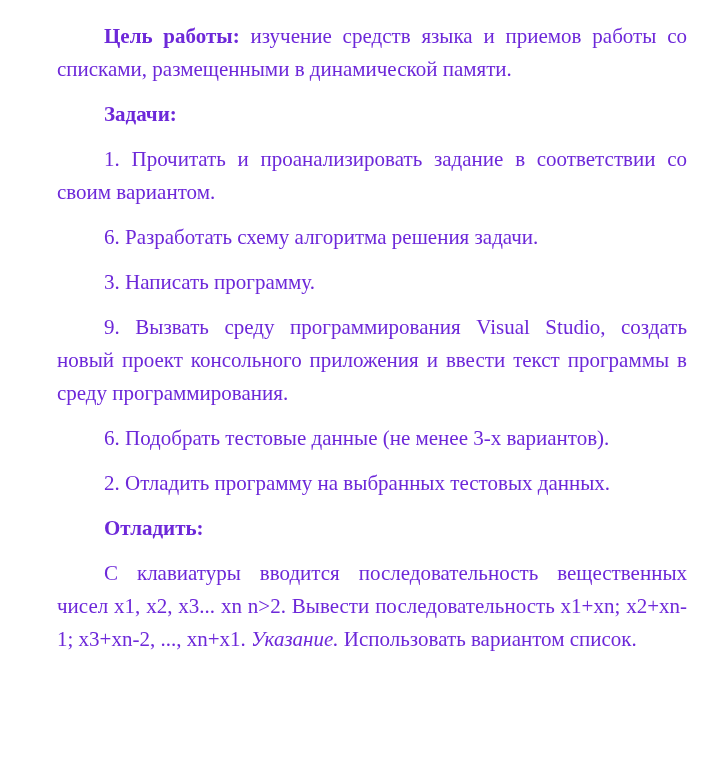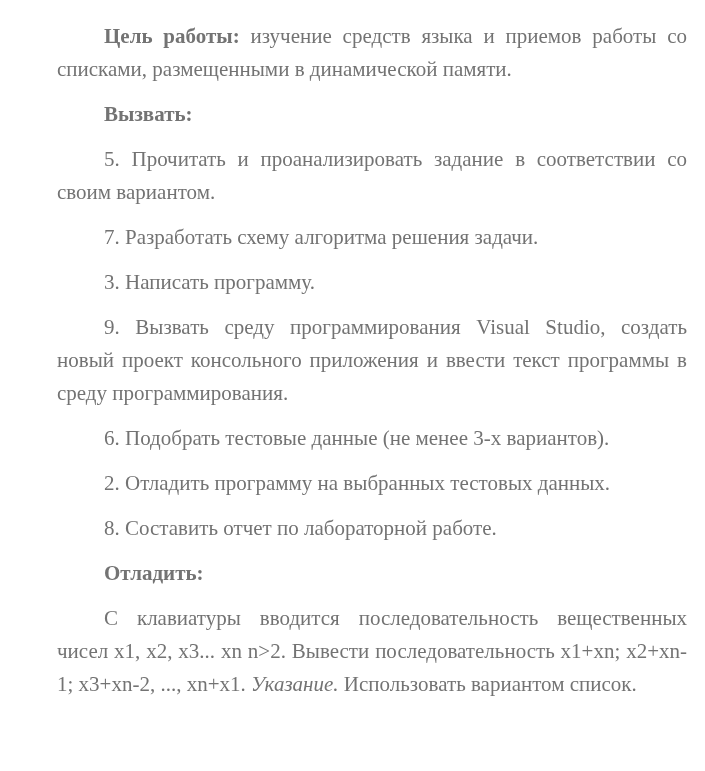--- a/index.html
+++ b/index.html
@@ -14,21 +14,21 @@
     overflow: hidden;
   }
   .page {
     box-sizing: border-box;
     width: 705px;
     height: 771px;
     padding: 20px 18px 0 57px;
     font-family: "Liberation Serif", serif;
     font-size: 21px;
     line-height: 33px;
-    color: #737373;
+    color: #6d28d9;
     background: #ffffff;
     text-align: justify;
     text-align-last: left;
   }
   .para {
     margin: 0 0 12px 0;
     text-indent: 47px;
   }
   .para b {
     font-weight: bold;
@@ -37,27 +37,26 @@
     margin-top: 6px;
   }
 </style>
 </head>
 <body>
 
 <div class="page">
 
   <p class="para"><b>Цель работы:</b><span> изучение средств языка и приемов работы со списками, размещенными в динамической памяти.</span></p>
 
-  <p class="para"><b>Вызвать:</b></p>
+  <p class="para"><b>Задачи:</b></p>
 
-  <p class="para">5. Прочитать и проанализировать задание в соответствии со своим вариантом.</p>
-  <p class="para">7. Разработать схему алгоритма решения задачи.</p>
+  <p class="para">1. Прочитать и проанализировать задание в соответствии со своим вариантом.</p>
+  <p class="para">6. Разработать схему алгоритма решения задачи.</p>
   <p class="para">3. Написать программу.</p>
   <p class="para">9. Вызвать среду программирования Visual Studio, создать новый проект консольного приложения и ввести текст программы в среду программирования.</p>
   <p class="para">6. Подобрать тестовые данные (не менее 3-х вариантов).</p>
   <p class="para">2. Отладить программу на выбранных тестовых данных.</p>
-  <p class="para">8. Составить отчет по лабораторной работе.</p>
 
   <p class="para"><b>Отладить:</b></p>
 
   <p class="para"><span>С клавиатуры вводится последовательность вещественных чисел x1, x2, x3... xn n&gt;2. Вывести последовательность x1+xn; x2+xn-1; x3+xn-2, ..., xn+x1. </span><i>Указание.</i><span> Использовать вариантом список.</span></p>
 
 </div>
 
 </body></html>

